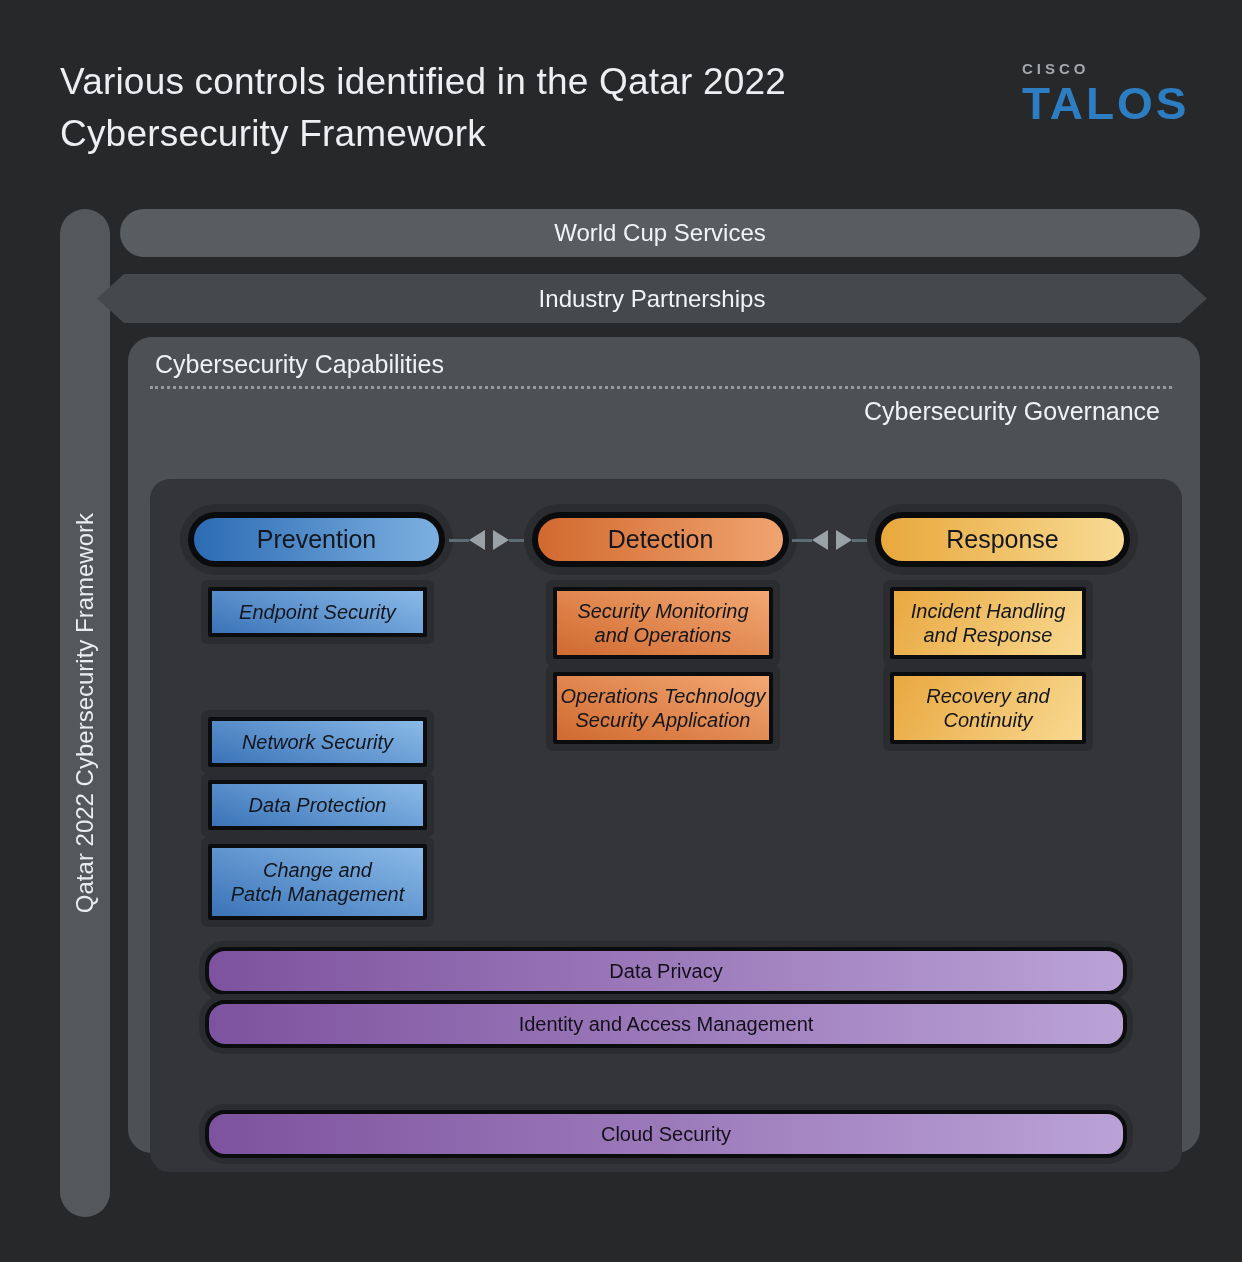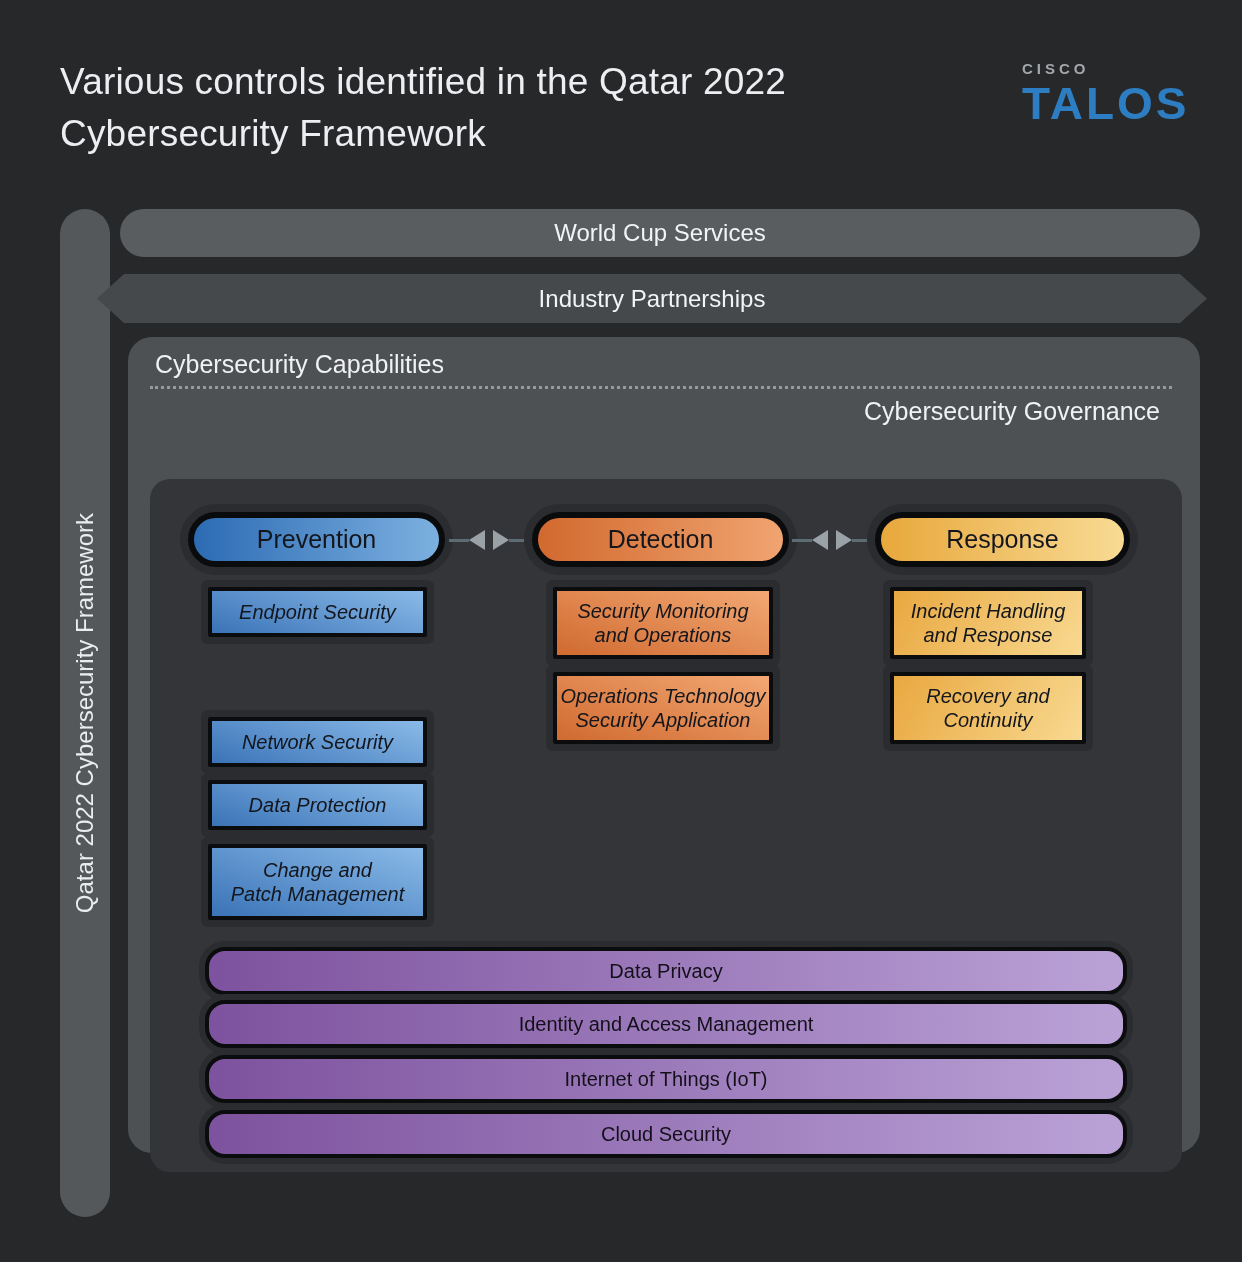--- a/index.html
+++ b/index.html
@@ -157,23 +157,20 @@
         <span>Recovery and
 Continuity</span>
       </div>
 
       <div class="pbar p1">
         <span>Data Privacy</span>
       </div>
       <div class="pbar p2">
         <span>Identity and Access Management</span>
       </div>
-      <div class="pbar p3">
-        <span>Internet of Things (IoT)</span>
-      </div>
       <div class="pbar p4">
         <span>Cloud Security</span>
       </div>
 
     </div>
   </div>
 
 
 </div>
 

